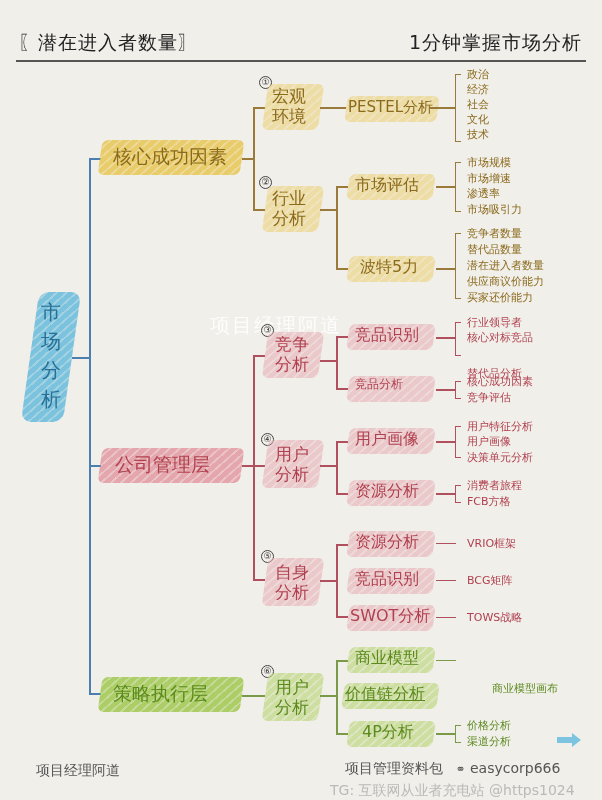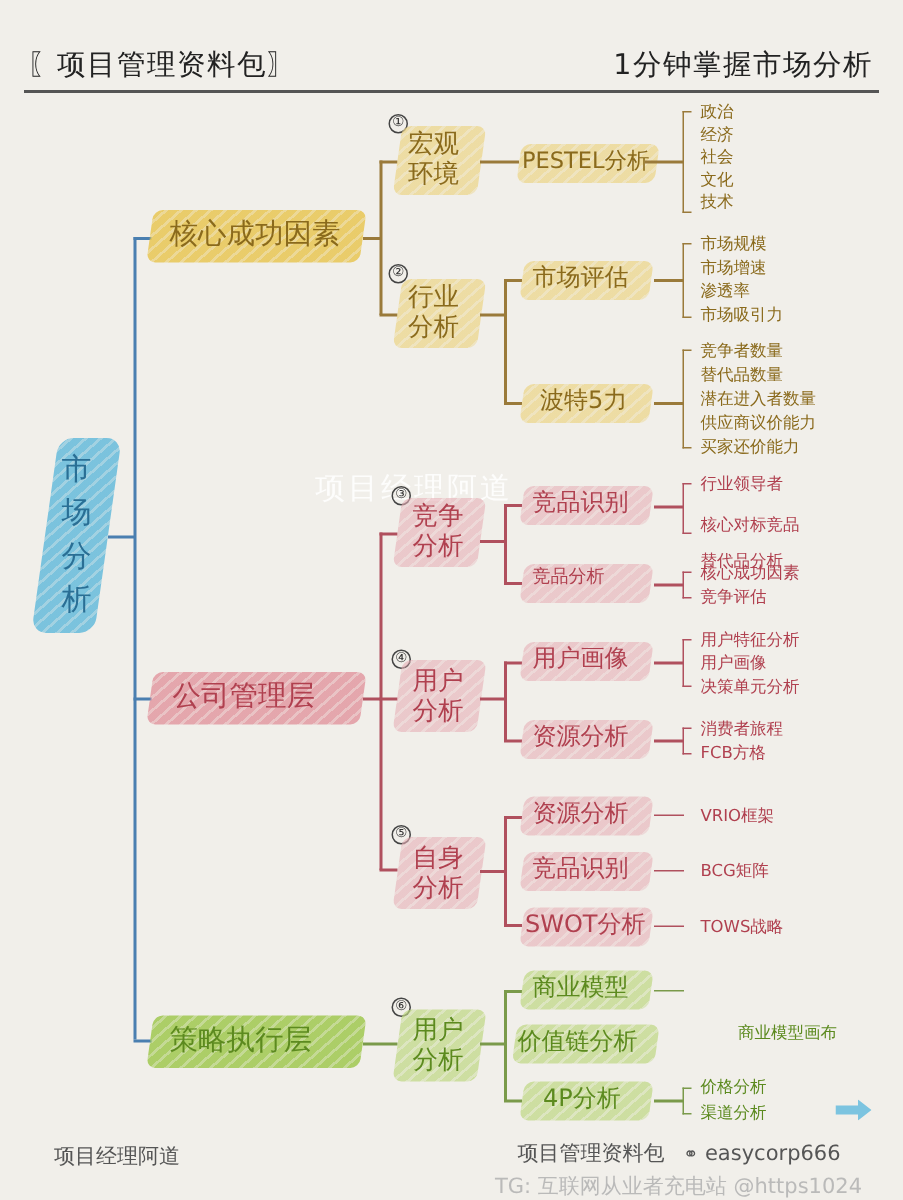--- a/index.html
+++ b/index.html
@@ -48,21 +48,21 @@
 
   .watermark { position: absolute; left: 210px; top: 312px; font-size: 20px; color: rgba(255,255,255,0.85); letter-spacing: 2px; }
   .footer-left { position: absolute; left: 36px; top: 762px; font-size: 14px; color: #555; }
   .footer-mid { position: absolute; left: 345px; top: 760px; font-size: 14px; color: #555; }
   .footer-tg { position: absolute; left: 330px; top: 782px; font-size: 14px; color: rgba(180,180,180,0.9); }
   .arrow { position: absolute; left: 557px; top: 733px; width: 24px; height: 14px; }
 </style>
 </head>
 <body>
 
-<div class="abs header-title-left">〖项目管理资料包〗</div>
+<div class="abs header-title-left">〖潜在进入者数量〗</div>
 <div class="abs header-title-right">1分钟掌握市场分析</div>
 <div class="abs header-rule"></div>
 
 <div class="hl b" style="left:30px;top:292px;width:42px;height:130px;border-radius:10px;"></div>
 <div class="node c-b" style="left:38px;top:298px;font-size:20px;width:26px;white-space:normal;line-height:29px;text-align:center;">市场分析</div>
 
 <div class="line lb" style="left:72px;top:357px;width:18px;height:1.5px;"></div>
 <div class="line lb" style="left:89px;top:158px;width:1.5px;height:535px;"></div>
 <div class="line lb" style="left:89px;top:158px;width:12px;height:1.5px;"></div>
 <div class="line lb" style="left:89px;top:465px;width:12px;height:1.5px;"></div>
@@ -132,21 +132,21 @@
 <div class="line lp" style="left:320px;top:360px;width:17px;height:1.5px;"></div>
 <div class="line lp" style="left:336px;top:336px;width:1.5px;height:53px;"></div>
 <div class="line lp" style="left:336px;top:336px;width:12px;height:1.5px;"></div>
 <div class="line lp" style="left:336px;top:388px;width:12px;height:1.5px;"></div>
 
 <div class="hl pl" style="left:348px;top:324px;width:86px;height:26px;"></div>
 <div class="node c-p" style="left:355px;top:326px;font-size:16px;">竞品识别</div>
 <div class="line lp" style="left:436px;top:337px;width:20px;height:1.5px;"></div>
 <div class="bracket" style="left:455px;top:322px;height:34px;border-color:#b0505e;"></div>
 <div class="leaf c-p" style="left:467px;top:315px;">行业领导者</div>
-<div class="leaf c-p" style="left:467px;top:330px;margin-top:12px;">核心对标竞品</div>
+<div class="leaf c-p" style="left:467px;top:330px;">核心对标竞品</div>
 <div class="leaf c-p" style="left:467px;top:346px;margin-top:20px;">替代品分析</div>
 
 <div class="hl pl" style="left:348px;top:376px;width:86px;height:26px;"></div>
 <div class="node c-p" style="left:355px;top:378px;font-size:12px;">竞品分析</div>
 <div class="line lp" style="left:436px;top:389px;width:20px;height:1.5px;"></div>
 <div class="bracket" style="left:455px;top:381px;height:18px;border-color:#b0505e;"></div>
 <div class="leaf c-p" style="left:467px;top:374px;">核心成功因素</div>
 <div class="leaf c-p" style="left:467px;top:390px;">竞争评估</div>
 
 <div class="num" style="left:261px;top:433px;">④</div>
@@ -206,21 +206,21 @@
 <div class="line lg" style="left:336px;top:660px;width:1.5px;height:74px;"></div>
 <div class="line lg" style="left:336px;top:660px;width:12px;height:1.5px;"></div>
 <div class="line lg" style="left:336px;top:733px;width:12px;height:1.5px;"></div>
 
 <div class="hl gl" style="left:348px;top:647px;width:86px;height:26px;"></div>
 <div class="node c-g" style="left:355px;top:649px;font-size:16px;">商业模型</div>
 <div class="line lg" style="left:436px;top:660px;width:20px;height:1px;"></div>
 <div class="leaf c-g" style="left:492px;top:653px;margin-top:28px;">商业模型画布</div>
 
 <div class="hl gl" style="left:343px;top:683px;width:95px;height:26px;"></div>
-<div class="node c-g" style="left:345px;top:685px;font-size:16px;"><span>价值链分析</span></div>
+<div class="node c-g" style="left:345px;top:685px;font-size:16px;text-decoration:underline;"><span>价值链分析</span></div>
 
 <div class="hl gl" style="left:348px;top:721px;width:86px;height:26px;"></div>
 <div class="node c-g" style="left:362px;top:723px;font-size:16px;">4P分析</div>
 <div class="line lg" style="left:436px;top:733px;width:20px;height:1.5px;"></div>
 <div class="bracket" style="left:455px;top:725px;height:18px;border-color:#7a9a4a;"></div>
 <div class="leaf c-g" style="left:467px;top:718px;font-family:Liberation Serif, serif;">价格分析</div>
 <div class="leaf c-g" style="left:467px;top:734px;">渠道分析</div>
 
 <svg class="arrow" viewBox="0 0 24 14">
   <path d="M0 4 H15 V0 L24 7 L15 14 V10 H0 Z" fill="#7cc4e0"></path>

